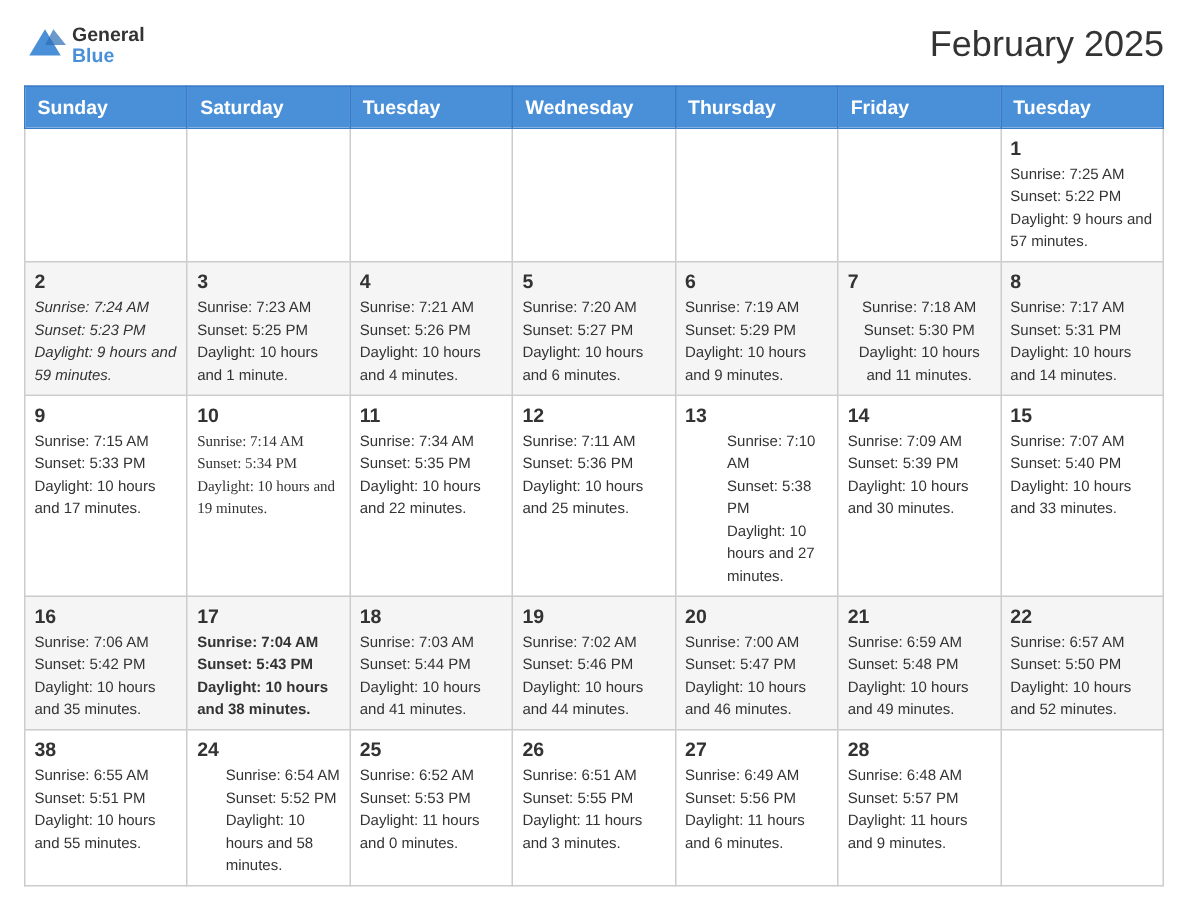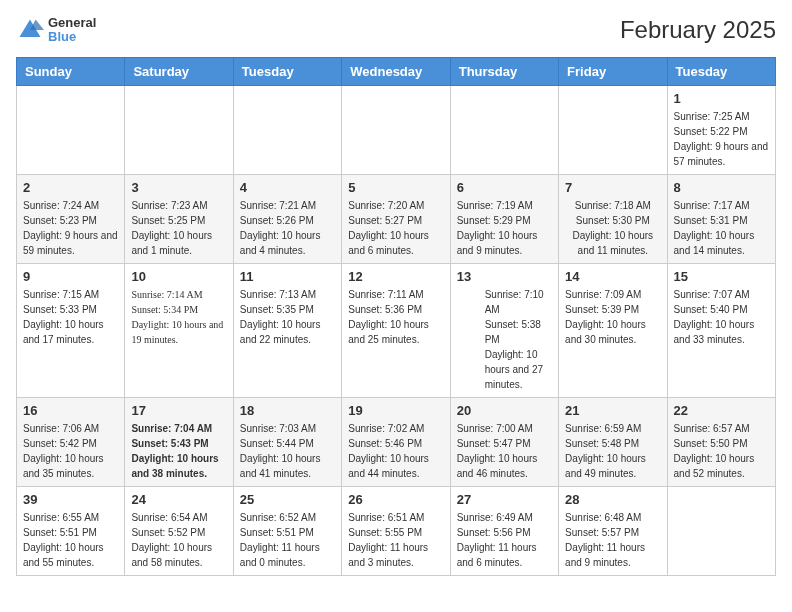--- a/index.html
+++ b/index.html
@@ -130,21 +130,21 @@
         <td>
           <span class="day-num">1</span>
           <div class="day-info" style="white-space: pre-line;">Sunrise: 7:25 AM
 Sunset: 5:22 PM
 Daylight: 9 hours and 57 minutes.</div>
         </td>
       </tr>
       <tr>
         <td>
           <span class="day-num">2</span>
-          <div class="day-info" style="white-space: pre-line;">Sunrise: 7:24 AM
+          <div class="day-info" style="white-space: pre-line; font-style: italic;">Sunrise: 7:24 AM
 Sunset: 5:23 PM
 Daylight: 9 hours and 59 minutes.</div>
         </td>
         <td>
           <span class="day-num">3</span>
           <div class="day-info" style="white-space: pre-line;">Sunrise: 7:23 AM
 Sunset: 5:25 PM
 Daylight: 10 hours and 1 minute.</div>
         </td>
         <td>
@@ -186,21 +186,21 @@
 Daylight: 10 hours and 17 minutes.</div>
         </td>
         <td>
           <span class="day-num">10</span>
           <div class="day-info" style="white-space: pre-line; font-family: Liberation Serif, serif;">Sunrise: 7:14 AM
 Sunset: 5:34 PM
 Daylight: 10 hours and 19 minutes.</div>
         </td>
         <td>
           <span class="day-num">11</span>
-          <div class="day-info" style="white-space: pre-line;">Sunrise: 7:13 AM
+          <div class="day-info" style="white-space: pre-line;">Sunrise: 7:34 AM
 Sunset: 5:35 PM
 Daylight: 10 hours and 22 minutes.</div>
         </td>
         <td>
           <span class="day-num">12</span>
           <div class="day-info" style="white-space: pre-line;">Sunrise: 7:11 AM
 Sunset: 5:36 PM
 Daylight: 10 hours and 25 minutes.</div>
         </td>
         <td>
@@ -261,35 +261,35 @@
         </td>
         <td>
           <span class="day-num">22</span>
           <div class="day-info" style="white-space: pre-line;">Sunrise: 6:57 AM
 Sunset: 5:50 PM
 Daylight: 10 hours and 52 minutes.</div>
         </td>
       </tr>
       <tr>
         <td>
-          <span class="day-num">39</span>
+          <span class="day-num">38</span>
           <div class="day-info" style="white-space: pre-line;">Sunrise: 6:55 AM
 Sunset: 5:51 PM
 Daylight: 10 hours and 55 minutes.</div>
         </td>
         <td>
           <span class="day-num">24</span>
-          <div class="day-info" style="white-space: pre-line;">Sunrise: 6:54 AM
+          <div class="day-info" style="white-space: pre-line; margin-left: 19px;">Sunrise: 6:54 AM
 Sunset: 5:52 PM
 Daylight: 10 hours and 58 minutes.</div>
         </td>
         <td>
           <span class="day-num">25</span>
           <div class="day-info" style="white-space: pre-line;">Sunrise: 6:52 AM
-Sunset: 5:51 PM
+Sunset: 5:53 PM
 Daylight: 11 hours and 0 minutes.</div>
         </td>
         <td>
           <span class="day-num">26</span>
           <div class="day-info" style="white-space: pre-line;">Sunrise: 6:51 AM
 Sunset: 5:55 PM
 Daylight: 11 hours and 3 minutes.</div>
         </td>
         <td>
           <span class="day-num">27</span>

